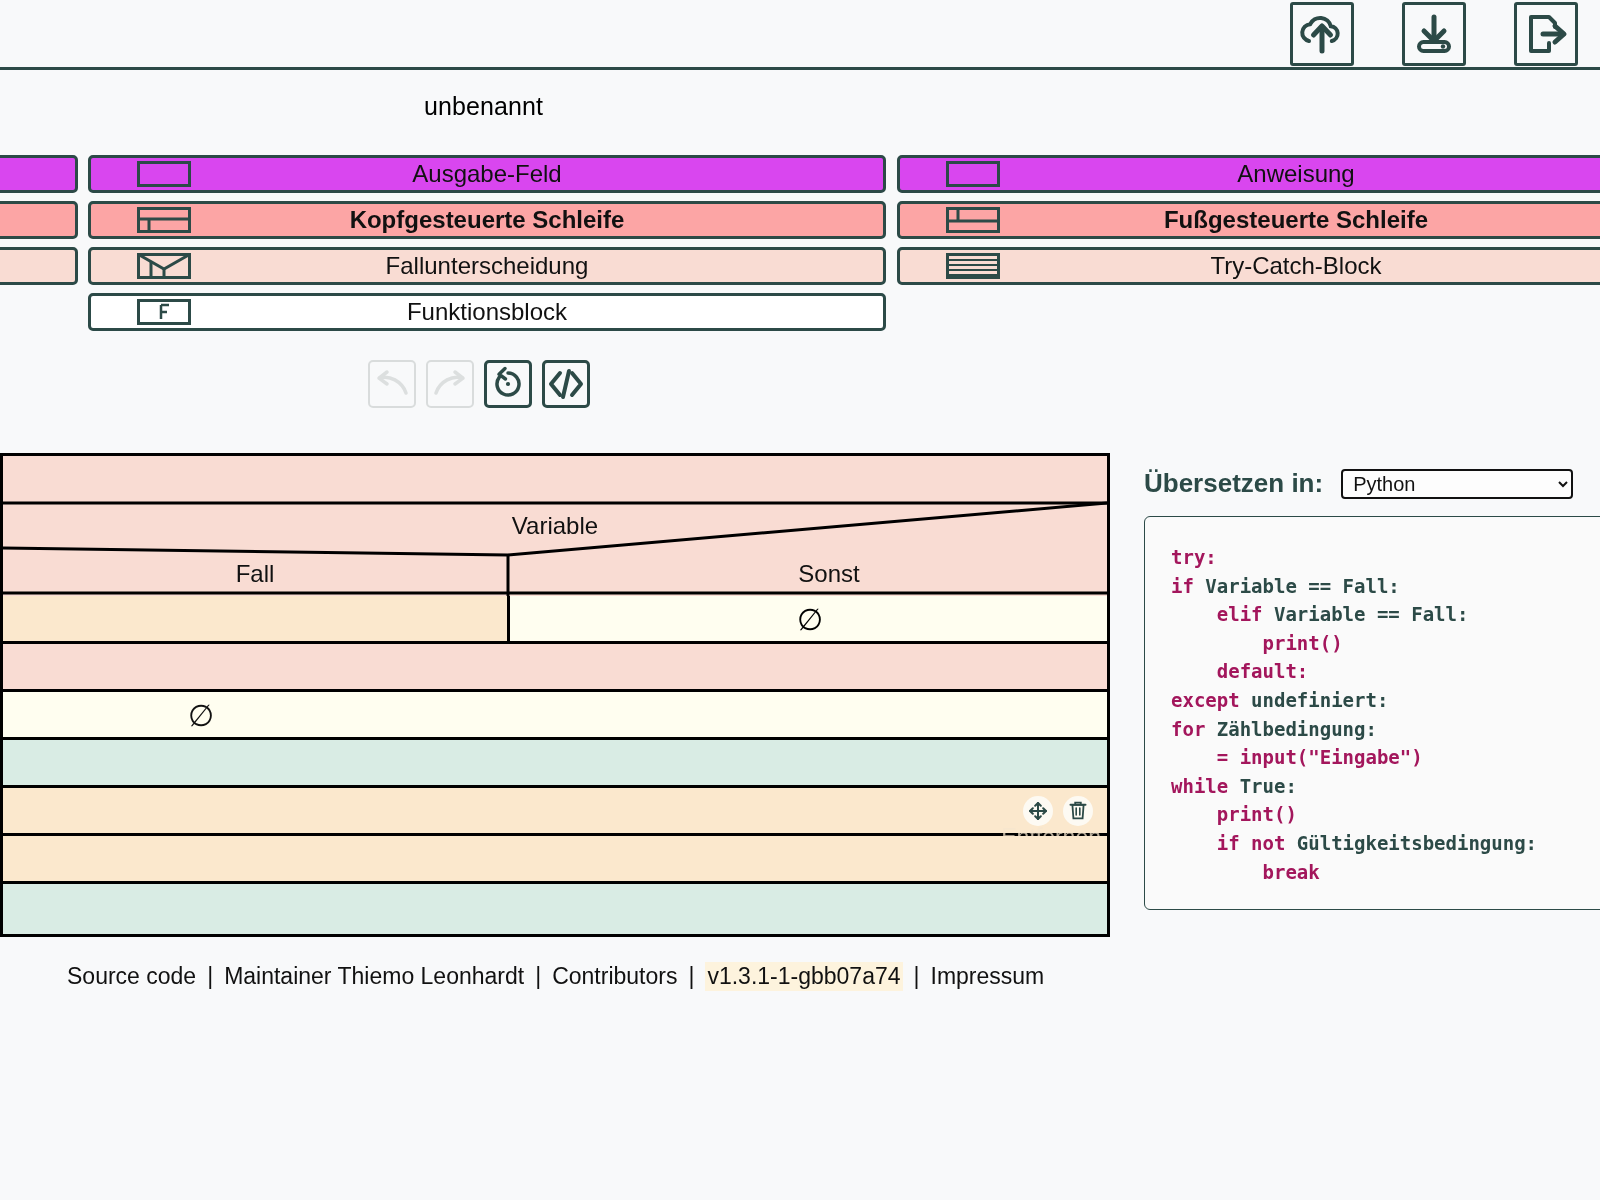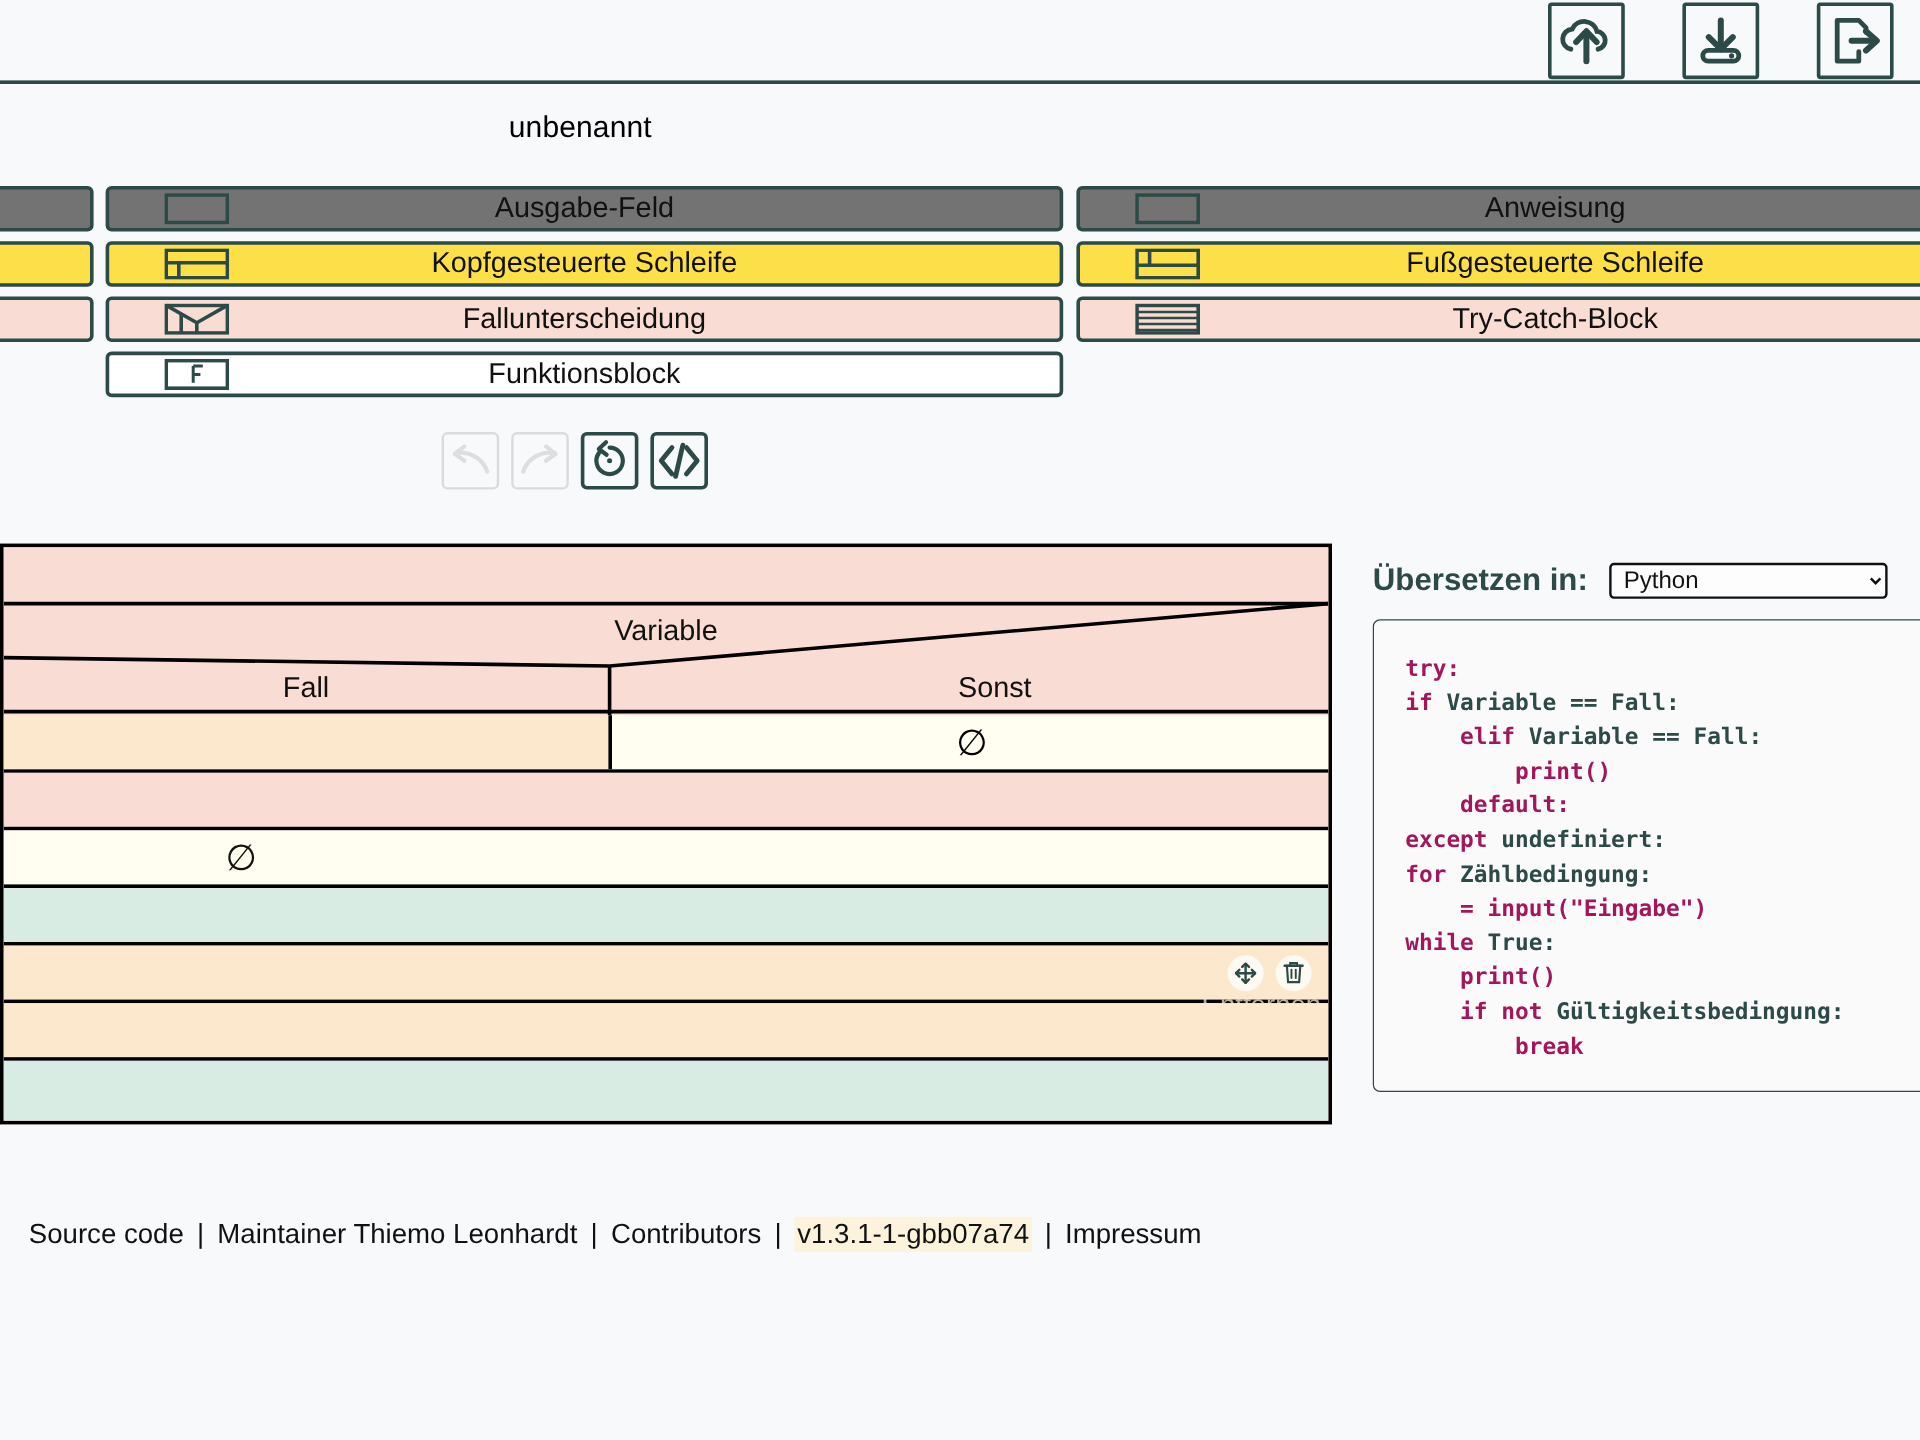--- a/index.html
+++ b/index.html
@@ -60,22 +60,22 @@
     position: absolute; left: 46px; top: 50%; transform: translateY(-50%);
     width: 54px; height: 26px;
   }
   .pal-block .gly svg { display: block; }
 
   
   .col-left  { left: -62px;  width: 140px; }
   .col-mid   { left: 88px;   width: 798px; }
   .col-right { left: 897px;  width: 798px; }
 
-  .c-orange { background: #737373; }
-  .c-green  { background: #fde047; }
+  .c-orange { background: #d946ef; }
+  .c-green  { background: #fca5a5; font-weight: bold; }
   .c-red    { background: #f9dcd3; }
   .c-white  { background: #ffffff; }
 
   
   .actions {
     position: absolute; left: 368px; top: 360px;
     display: flex; gap: 10px; align-items: center;
   }
   .act-btn {
     width: 48px; height: 48px; border-radius: 5px;
@@ -164,23 +164,23 @@
     margin: 26px 0 0 26px;
     font-family: "DejaVu Sans Mono", monospace;
     font-size: 19px; line-height: 28.6px;
     white-space: pre;
   }
   .kw { color: #a3165c; font-weight: bold; }
   .id { color: #2c4a47; font-weight: bold; }
 
   
   .footer {
-    position: absolute; left: 0; top: 1004px; width: 1420px; height: 48px;
+    position: absolute; left: 0; top: 952px; width: 1420px; height: 48px;
     display: flex; align-items: center;
-    font-size: 23px; color: #111;
+    font-size: 23px; color: #111; padding-left: 43px;
   }
   .footer .inner { padding-left: 24px; display: flex; align-items: center; }
   .footer a { color: #111; text-decoration: none; cursor: pointer; }
   .footer .sep { margin: 0 11px; color: #111; }
   .ver-highlight {
     background: linear-gradient(#fdf3dd,#fdf3dd);
     padding: 1px 2px;
   }
 </style>
 </head>

